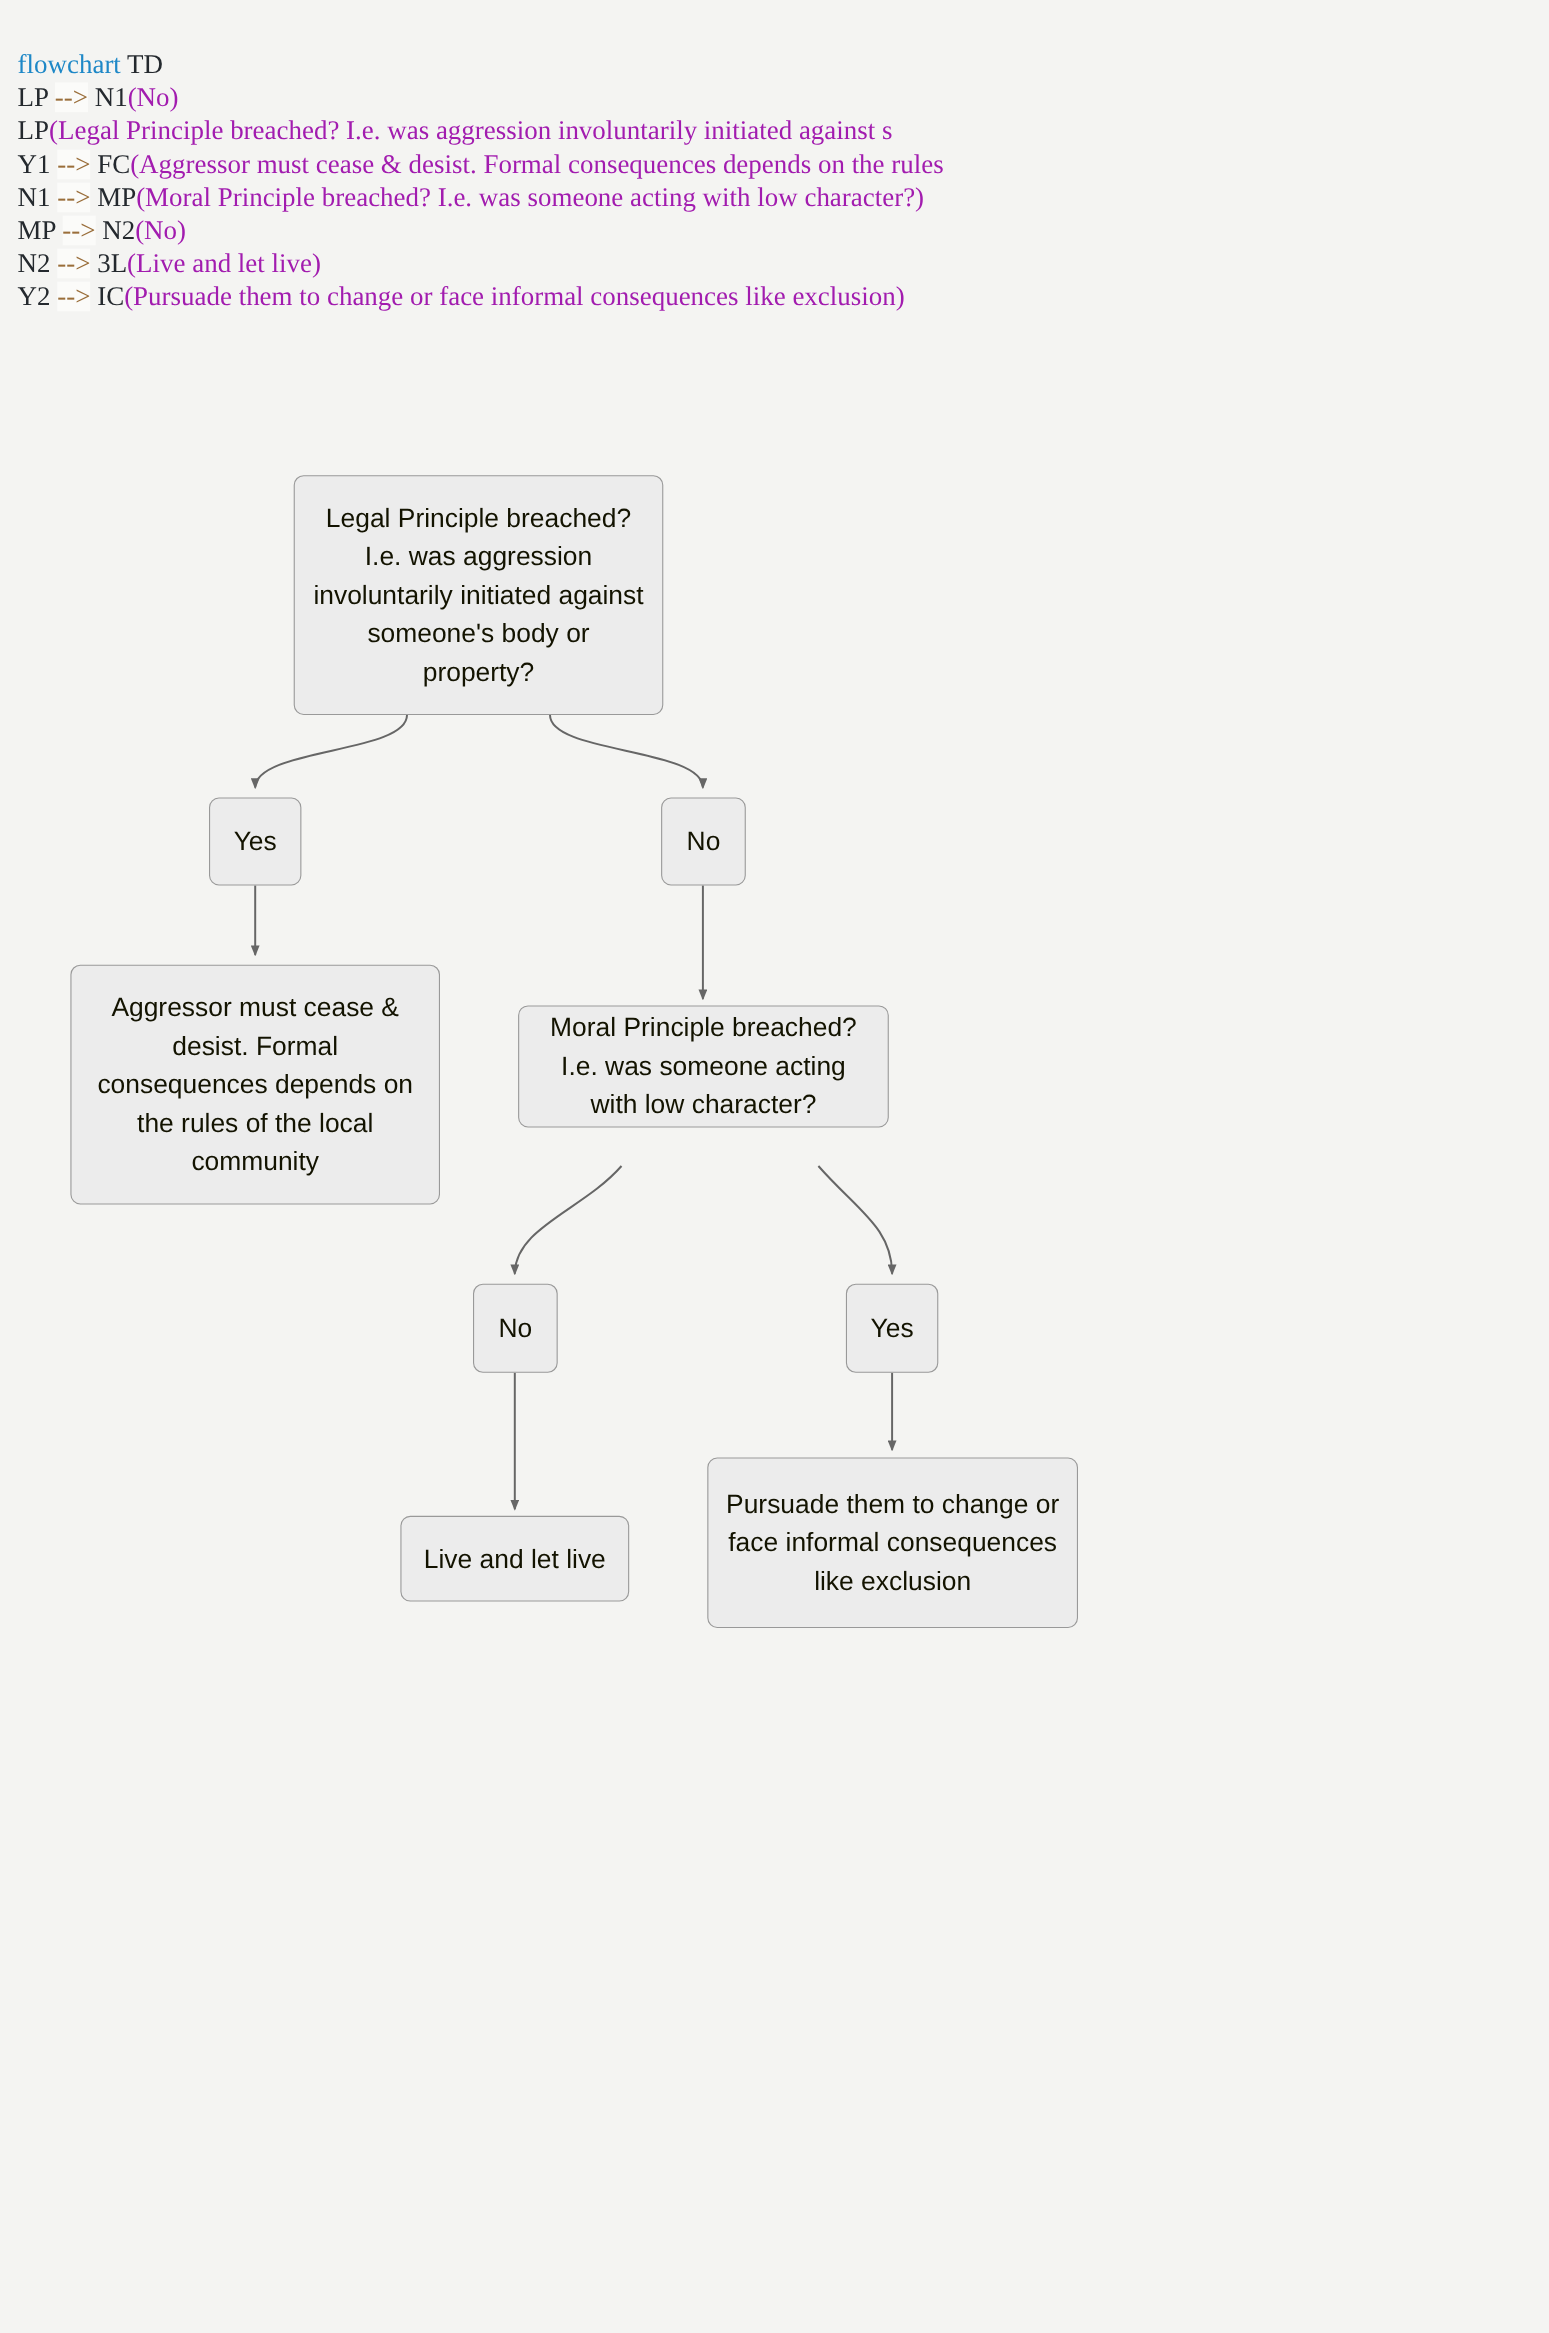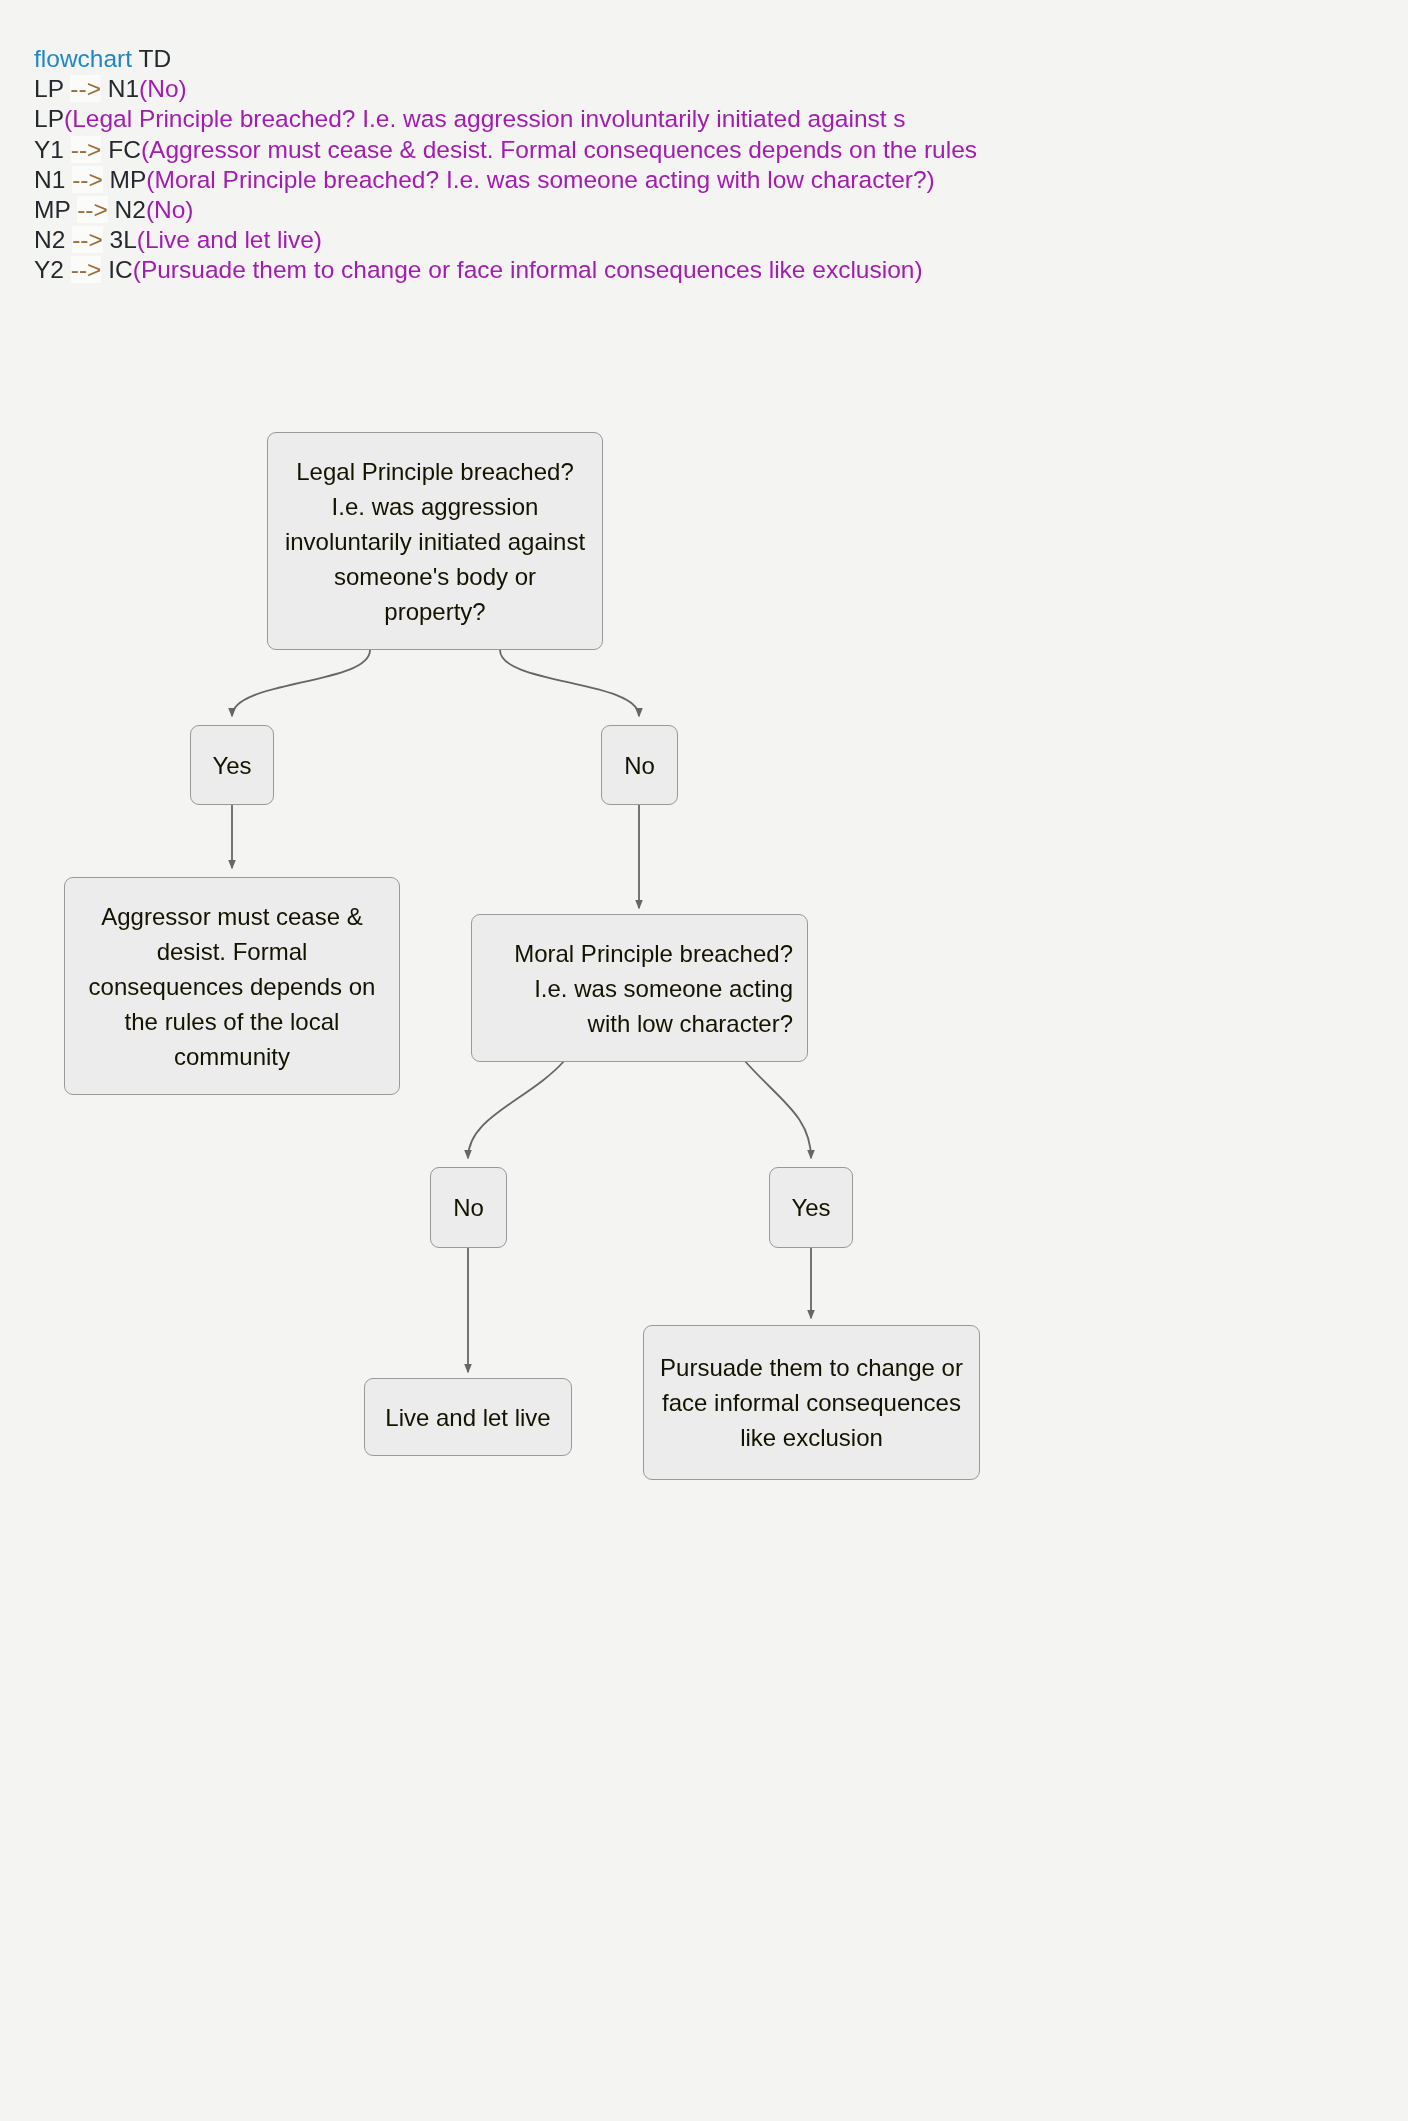--- a/index.html
+++ b/index.html
@@ -19,25 +19,25 @@
   .code-block {
     position: absolute;
     left: 0;
     top: 0;
     width: 1408px;
     padding: 44px 0 0 0;
     box-sizing: border-box;
     overflow: hidden;
   }
   .code-line {
-    font-family: Liberation Sans, sans-serif;
+    font-family: Liberation Serif, serif;
     font-size: 24.5px;
     line-height: 30.2px;
     white-space: pre;
-    padding-left: 34px;
+    padding-left: 16px;
     color: #24292e;
   }
   .tok-kw      { color: #1e88c7; }
   .tok-id      { color: #24292e; }
   .tok-arrow   { color: #9a6e3a; background: #fbfbf9; }
   .tok-str     { color: #a21caf; }
 
   
   .flow {
     position: absolute;
@@ -115,21 +115,21 @@
   </div>
 
   <div class="node small" style="left:601px; top:325px; width:77px; height:80px;">
     <span>No</span>
   </div>
 
   <div class="node" style="left:64px; top:477px; width:336px; height:218px;">
     <span>Aggressor must cease &amp; desist. Formal consequences depends on the rules of the local community</span>
   </div>
 
-  <div class="node" style="left:471px; top:514px; width:337px; height:148px;text-align:right;">
+  <div class="node" style="left:471px; top:514px; width:337px; height:111px;">
     <span>Moral Principle breached? I.e. was someone acting with low character?</span>
   </div>
 
   <div class="node small" style="left:430px; top:767px; width:77px; height:81px;">
     <span>No</span>
   </div>
 
   <div class="node small" style="left:769px; top:767px; width:84px; height:81px;">
     <span>Yes</span>
   </div>

